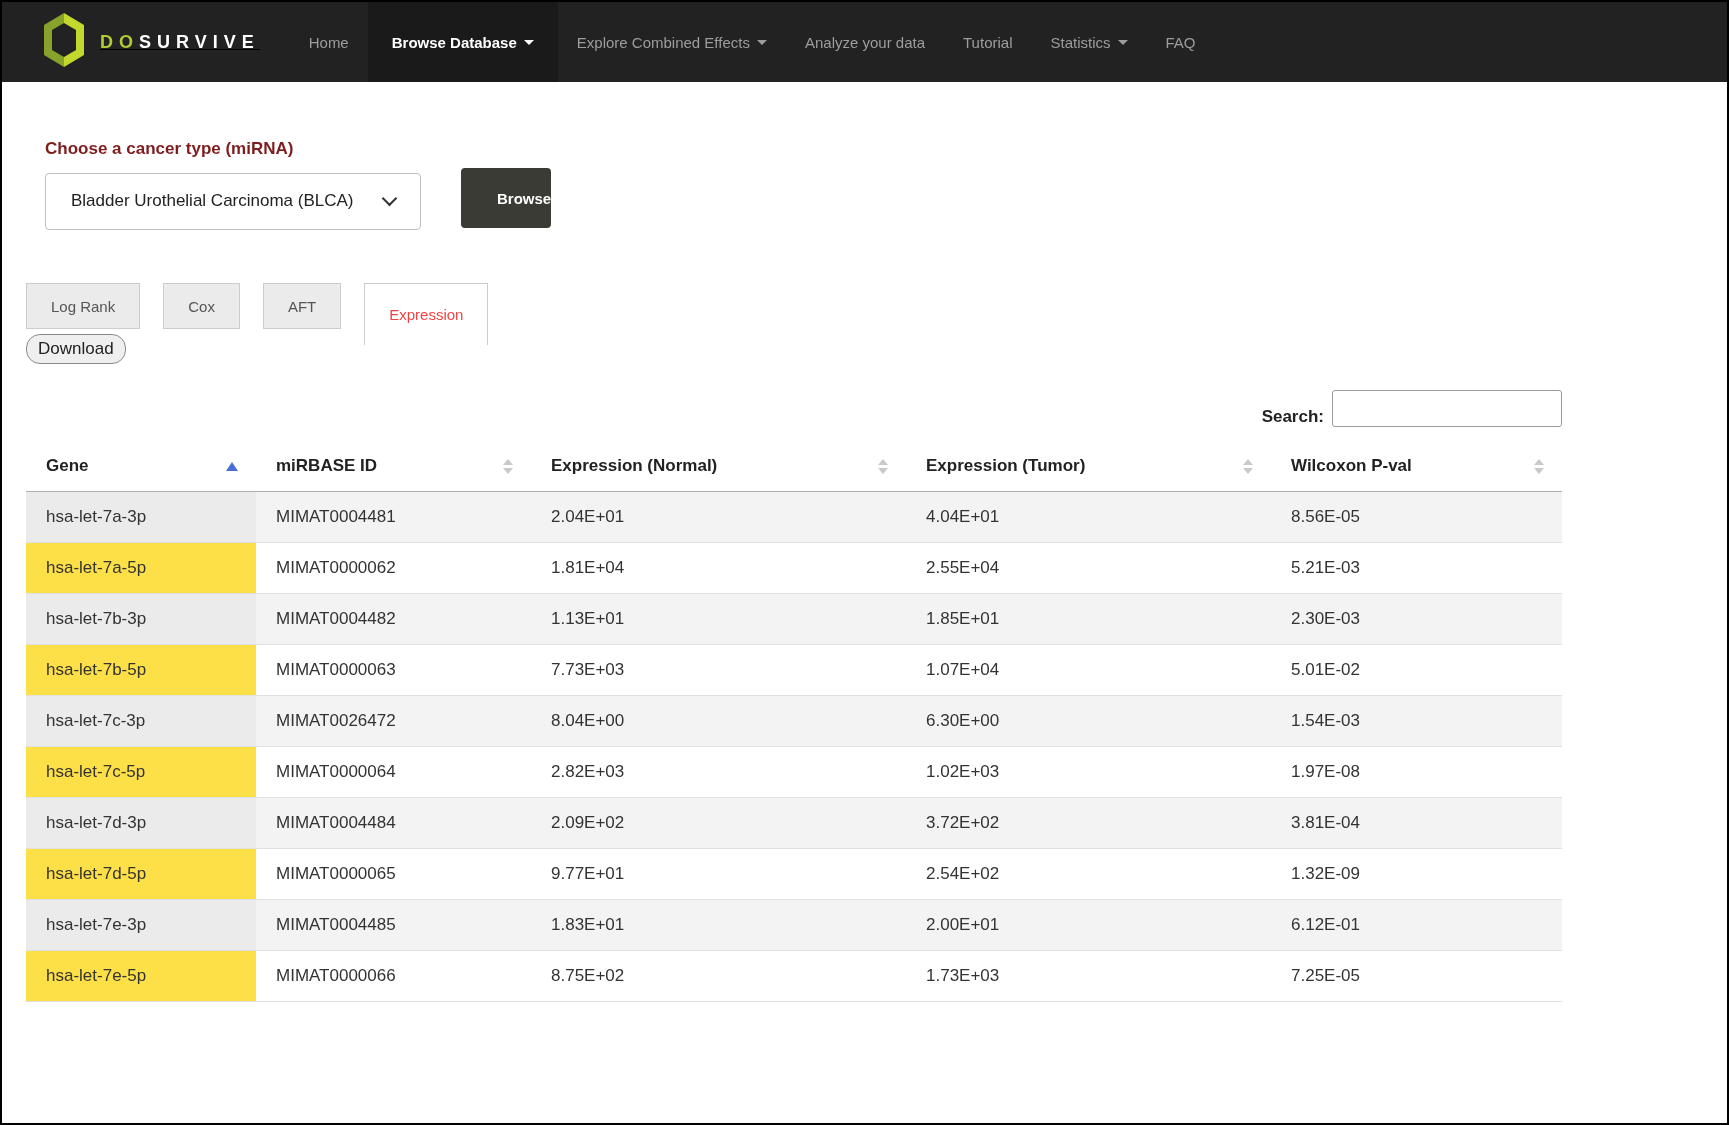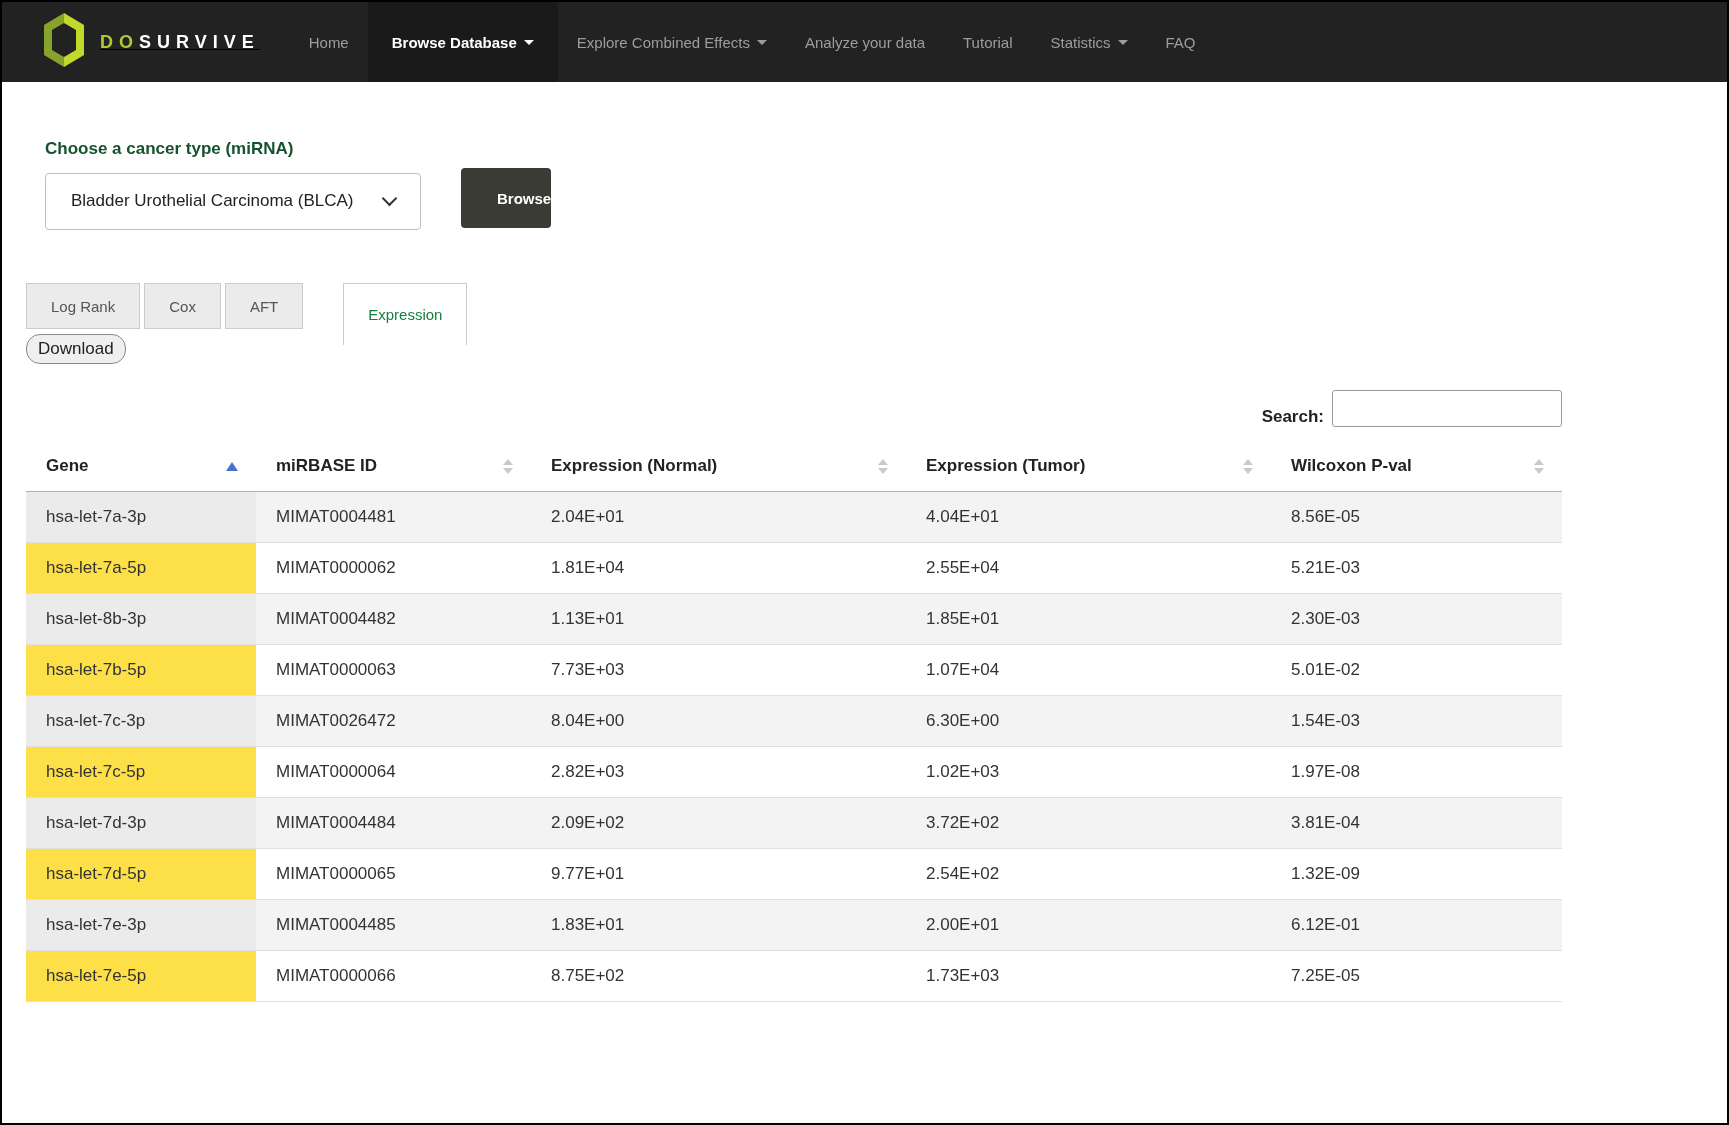--- a/index.html
+++ b/index.html
@@ -36,48 +36,48 @@
   }
   .nav-menu li.active{background:#1a1a1a;color:#ffffff;font-weight:bold;padding:0 24px;}
   .caret{
     display:inline-block;margin-left:7px;
     border-left:5px solid transparent;border-right:5px solid transparent;
     border-top:5px solid currentColor;
   }
   
   .main{padding:0 0 0 24px;width:1560px;}
   .chooser{margin-left:19px;margin-top:57px;}
-  .chooser-label{font-size:17px;font-weight:bold;color:#14532d;}
+  .chooser-label{font-size:17px;font-weight:bold;color:#7f1d1d;}
   .chooser-row{display:flex;align-items:center;margin-top:9px;}
   .select{
     width:376px;height:57px;border:1px solid #bfbfbf;border-radius:4px;
     display:flex;align-items:center;padding:0 25px;font-size:17px;color:#222;
     background:#fff;cursor:pointer;
   }
   .chev{
     width:11px;height:11px;margin-left:auto;margin-top:-5px;
     border-right:2px solid #333;border-bottom:2px solid #333;
     transform:rotate(45deg);
   }
   .browse-btn{
     margin-left:40px;width:90px;height:60px;border:none;border-radius:4px;
     background:var(--button-dark);color:#fff;font-weight:bold;font-size:15px;
     font-family:"Liberation Sans", sans-serif;cursor:pointer;margin-bottom:6px;padding-left:36px;
   }
   
-  .tabs{display:flex;align-items:flex-start;margin-top:49px;height:47px;}
+  .tabs{display:flex;align-items:flex-start;margin-top:49px;height:47px;gap:19px;}
   .tab{
     height:46px;display:flex;align-items:center;
     padding:0 24px;margin-right:4px;
     background:#ebebeb;border:1px solid #cccccc;
     font-size:15px;color:#555;cursor:pointer;
   }
   .tab.active{
-    height:62px;background:#ffffff;border-bottom:none;color:#15803d;
-    position:relative;z-index:2;margin-right:0;margin-left:36px;
+    height:62px;background:#ffffff;border-bottom:none;color:#ef4444;
+    position:relative;z-index:2;margin-right:0;
   }
   .download-btn{
     display:inline-block;margin-top:4px;
     padding:4px 11px;font-size:17px;color:#222;
     background:#efefef;border:1px solid #8a8a8a;border-radius:14px;
     font-family:"Liberation Sans", sans-serif;cursor:pointer;
   }
   
   .search-row{display:flex;justify-content:flex-end;align-items:flex-end;margin-top:26px;}
   .search-label{font-size:17px;font-weight:bold;color:#222;margin-right:8px;}
@@ -251,21 +251,21 @@
           <td>8.56E-05</td>
         </tr>
         <tr class="even">
           <td class="sorting_1">hsa-let-7a-5p</td>
           <td>MIMAT0000062</td>
           <td>1.81E+04</td>
           <td>2.55E+04</td>
           <td>5.21E-03</td>
         </tr>
         <tr class="odd">
-          <td class="sorting_1">hsa-let-8b-3p</td>
+          <td class="sorting_1">hsa-let-7b-3p</td>
           <td>MIMAT0004482</td>
           <td>1.13E+01</td>
           <td>1.85E+01</td>
           <td>2.30E-03</td>
         </tr>
         <tr class="even">
           <td class="sorting_1">hsa-let-7b-5p</td>
           <td>MIMAT0000063</td>
           <td>7.73E+03</td>
           <td>1.07E+04</td>

